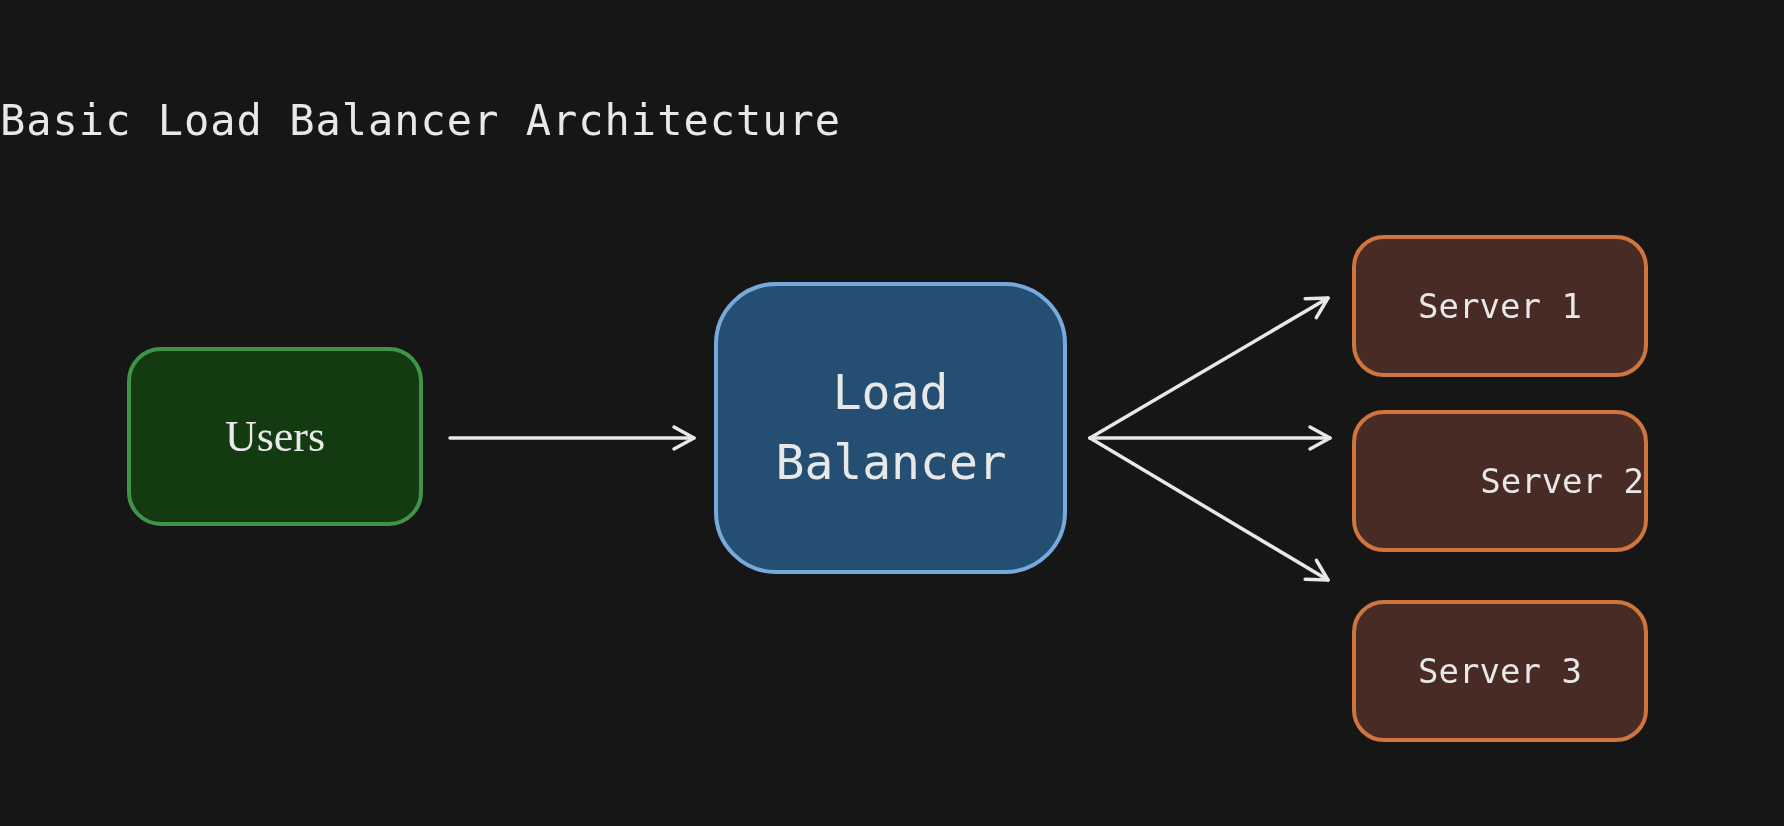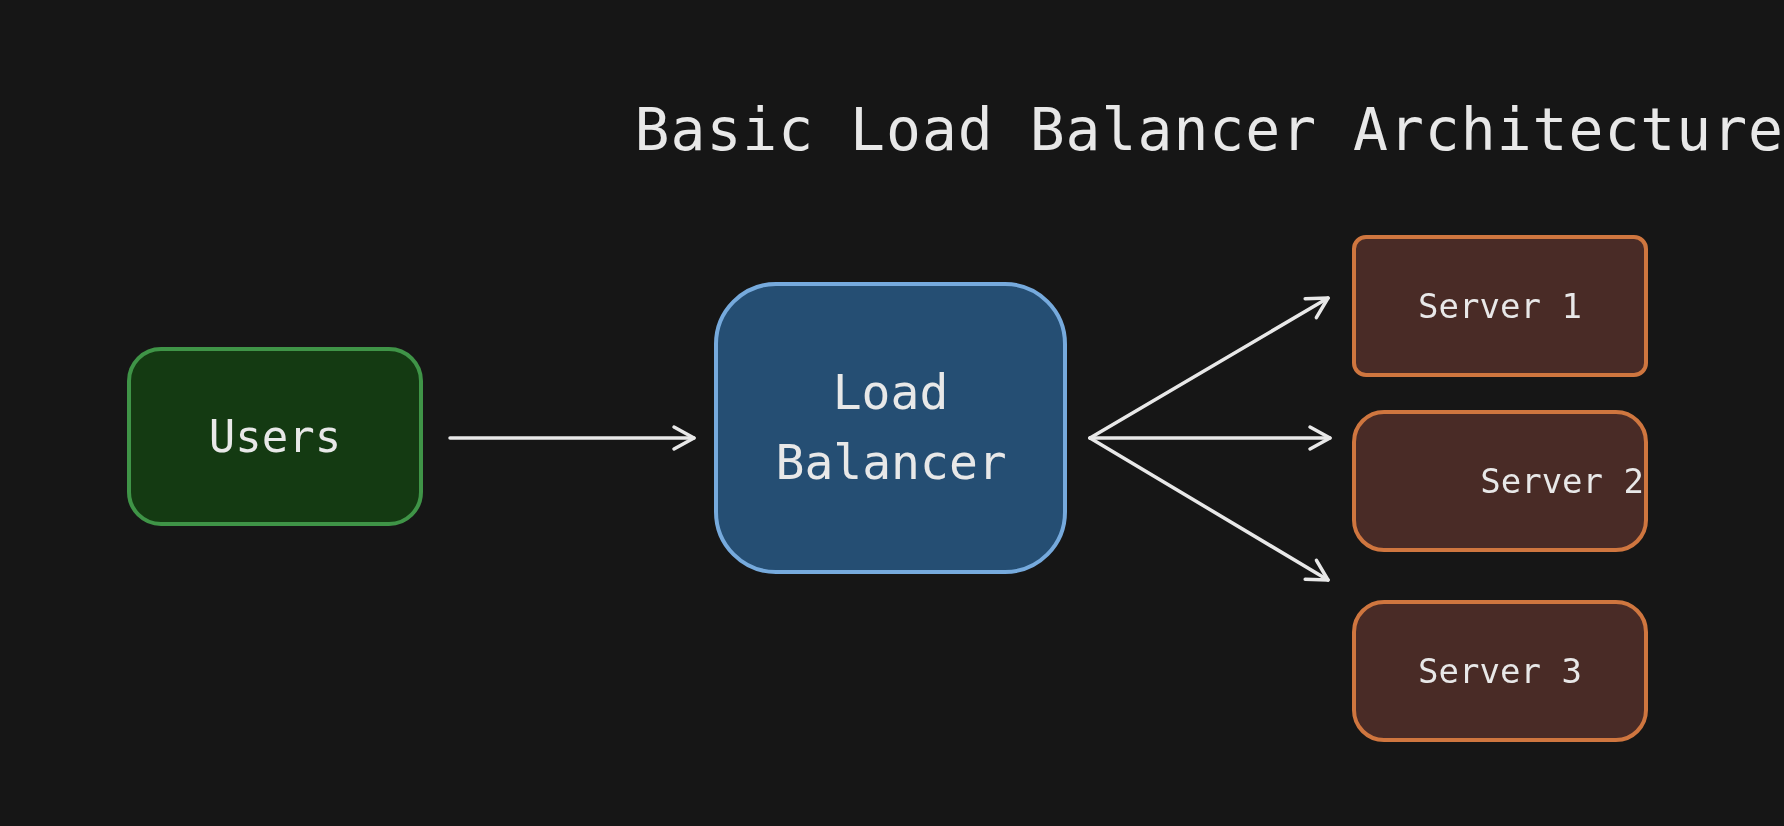--- a/index.html
+++ b/index.html
@@ -11,22 +11,22 @@
     background: #161616;
     color: #e8e8e8;
     font-family: "DejaVu Sans Mono", "Liberation Mono", monospace;
   }
   .title {
     position: absolute;
     top: 96px;
     left: 0;
     width: 100%;
     margin: 0;
-    text-align: right;
-    font-size: 58px;
+    text-align: left;
+    font-size: 42px;
     font-weight: normal;
     letter-spacing: 1px;
   }
   .node {
     position: absolute;
     box-sizing: border-box;
     border: 4px solid;
     display: flex;
     align-items: center;
     justify-content: center;
@@ -38,21 +38,21 @@
   }
   #lb-node {
     left: 714px; top: 282px; width: 353px; height: 292px;
     border-radius: 62px; font-size: 48px; line-height: 1.45;
   }
   #lb-node .label { width: 230px; }
   .server {
     left: 1352px; width: 296px; height: 142px;
     border-radius: 32px; font-size: 34px;
   }
-  #server-1 { top: 235px; border-radius: 14px; }
+  #server-1 { top: 235px; }
   #server-2 { top: 410px; }
   #server-3 { top: 600px; }
   .arrows { position: absolute; left: 0; top: 0; }
 </style>
 </head>
 <body style="background-color: rgb(22, 22, 22); color: rgb(232, 232, 232);">
 
 <h1 class="title">Basic Load Balancer Architecture</h1>
 
 <svg class="arrows" width="1784" height="826" viewBox="0 0 1784 826">
@@ -60,21 +60,21 @@
     <marker id="ah" viewBox="0 0 30 30" refX="27" refY="15" markerWidth="30" markerHeight="30" markerUnits="userSpaceOnUse" orient="auto">
       <path d="M7 4 L27 15 L7 26" fill="none" stroke-width="3.5" stroke-linecap="round" stroke-linejoin="round" stroke="#e8e8e8"></path>
     </marker>
   </defs>
   <line x1="450" y1="438" x2="694" y2="438" stroke-width="3.5" stroke-linecap="round" marker-end="url(#ah)" stroke="#e8e8e8"></line>
   <line x1="1090" y1="438" x2="1328" y2="298" stroke-width="3.5" stroke-linecap="round" marker-end="url(#ah)" stroke="#e8e8e8"></line>
   <line x1="1090" y1="438" x2="1330" y2="438" stroke-width="3.5" stroke-linecap="round" marker-end="url(#ah)" stroke="#e8e8e8"></line>
   <line x1="1090" y1="438" x2="1328" y2="580" stroke-width="3.5" stroke-linecap="round" marker-end="url(#ah)" stroke="#e8e8e8"></line>
 </svg>
 
-<div class="node" id="users-node" style="background-color: rgb(20, 58, 18); border-color: rgb(63, 148, 71);">
+<div class="node" id="users-node" style="background-color: rgb(20, 58, 18); border-color: rgb(63, 148, 71); font-family: Liberation Serif, serif;">
   <span class="label">Users</span>
 </div>
 
 <div class="node" id="lb-node" style="background-color: rgb(37, 78, 115); border-color: rgb(118, 170, 221);">
   <span class="label">Load Balancer</span>
 </div>
 
 <div class="node server" id="server-1" style="background-color: rgb(73, 43, 38); border-color: rgb(207, 118, 63);">
   <span class="label">Server 1</span>
 </div>

